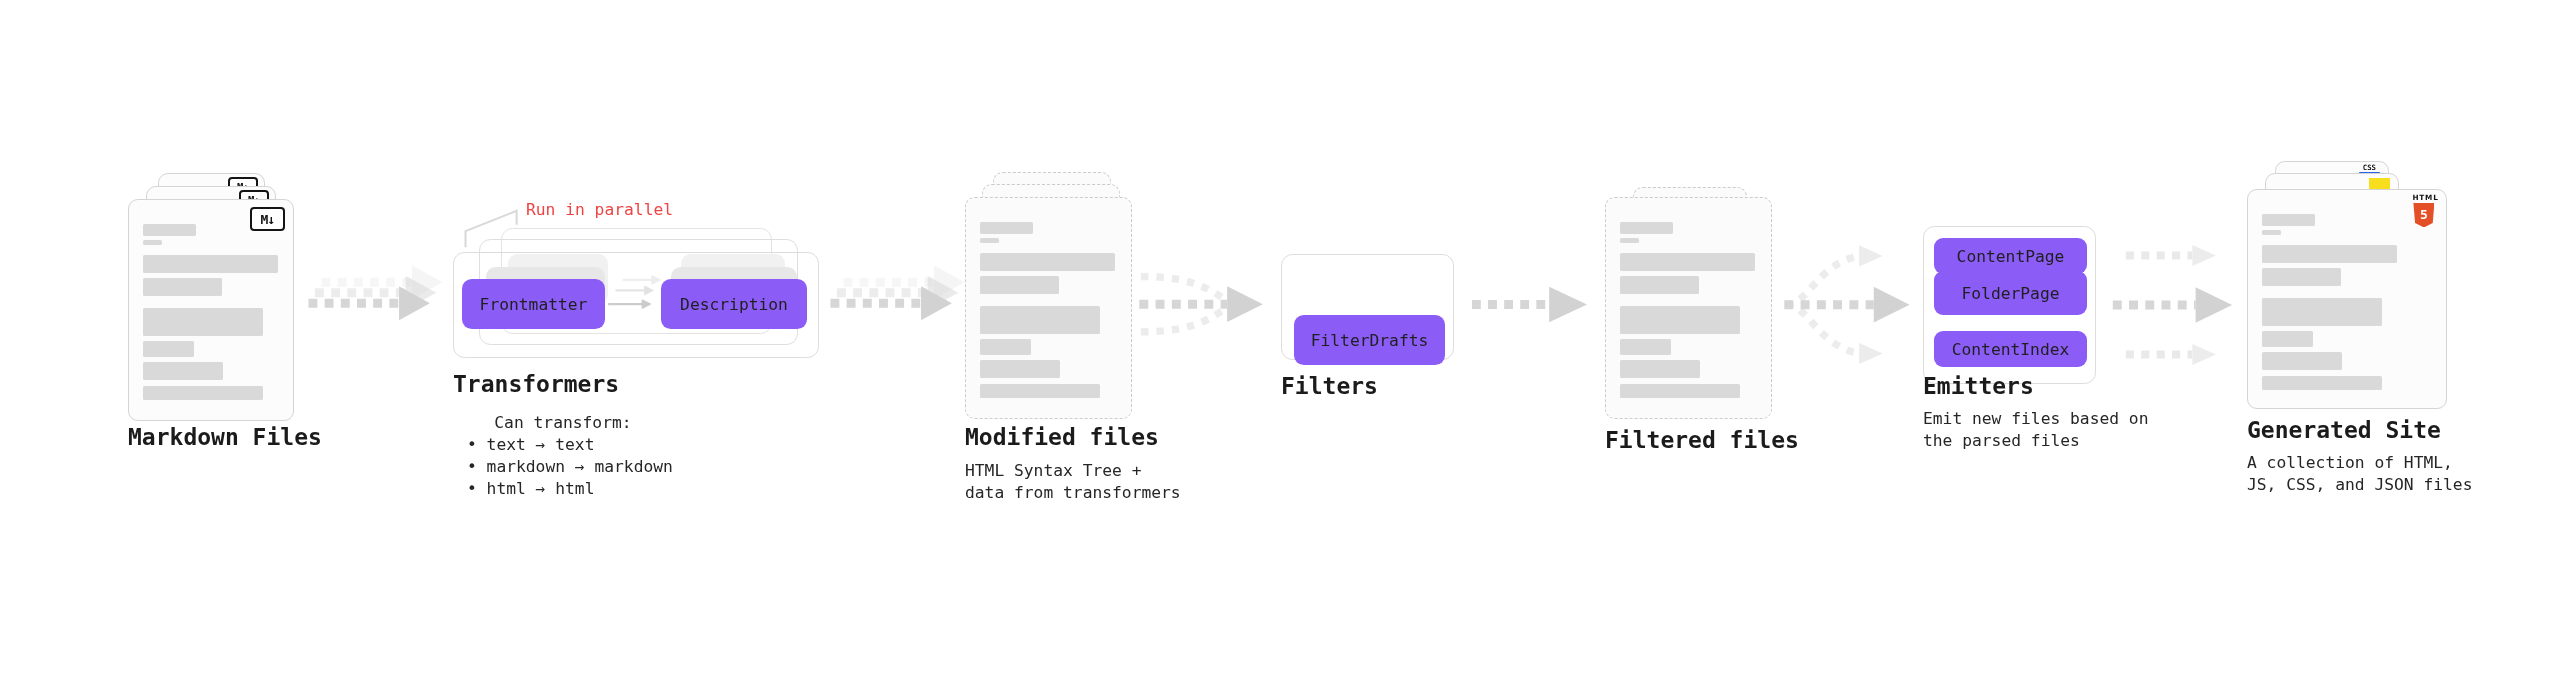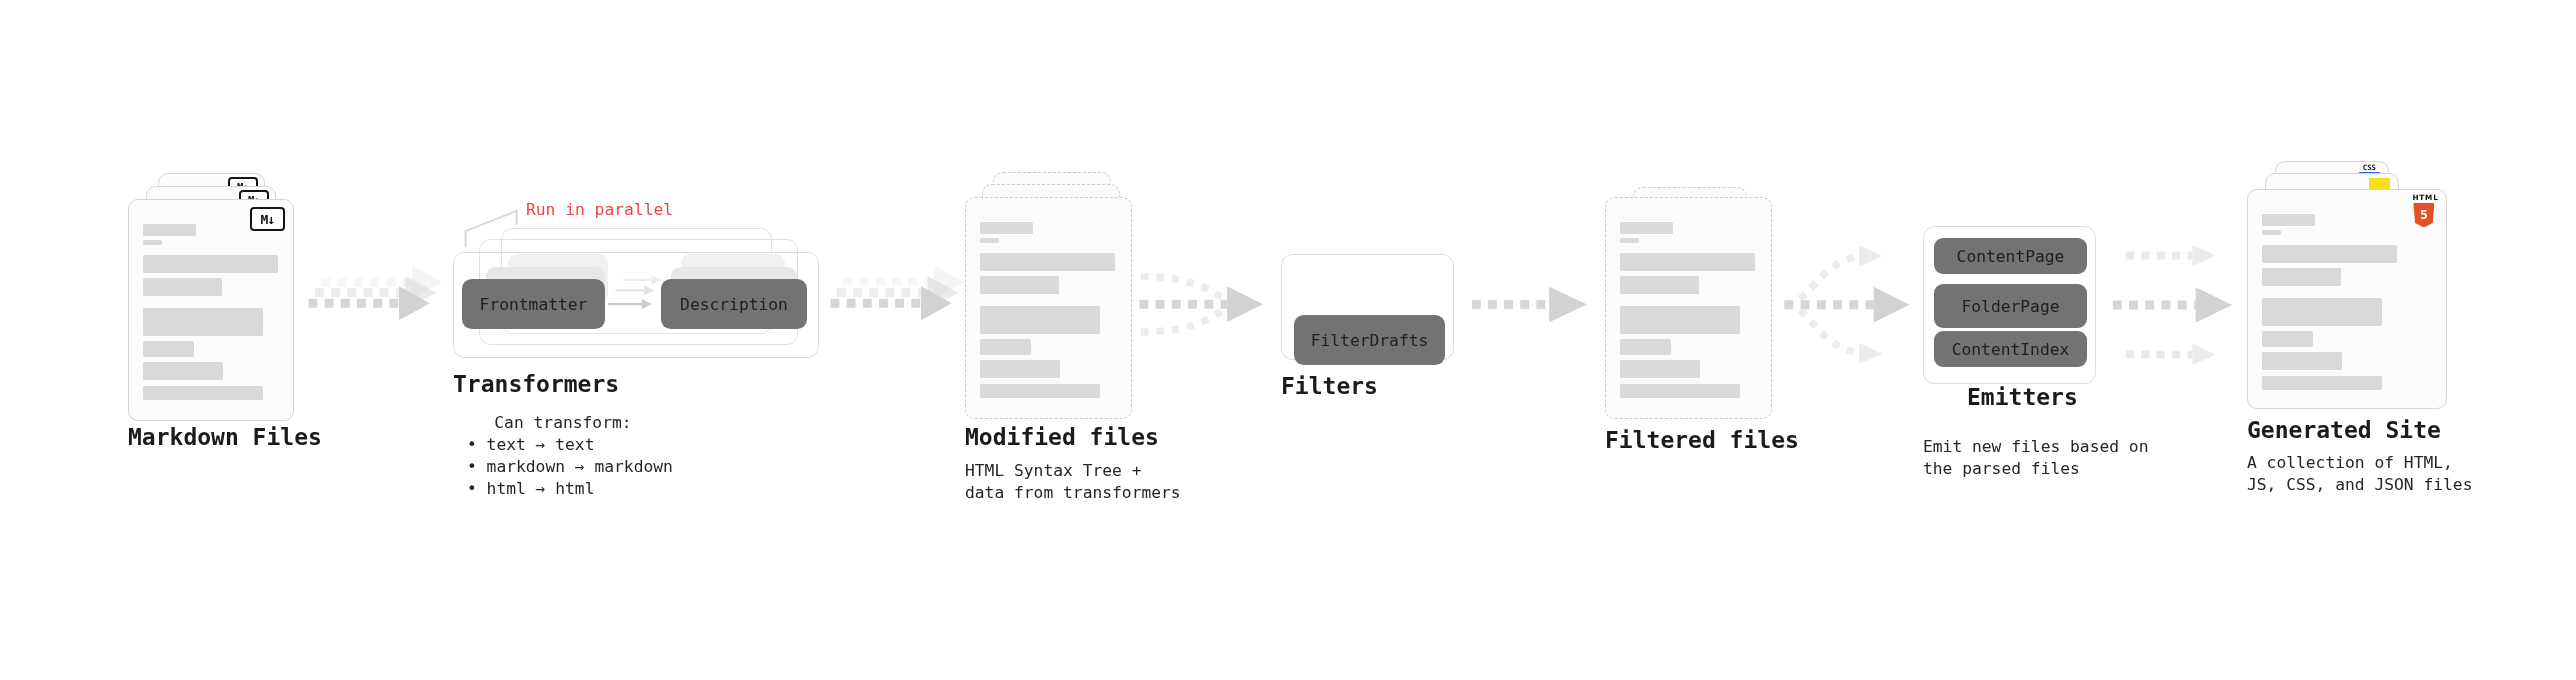--- a/index.html
+++ b/index.html
@@ -37,21 +37,21 @@
   .html5-badge{position:absolute;right:10.6px;top:4.1px;width:23px;text-align:center;}
   .html5-badge .html-txt{font-size:7.3px;font-weight:bold;color:#111;letter-spacing:0.8px;line-height:8.1px;
                          font-family:"DejaVu Sans","Liberation Sans",sans-serif;}
   .html5-shield{margin:0.8px auto 0;width:21px;height:24.4px;background:#e34f26;
                 clip-path:polygon(0 0,100% 0,92% 82%,50% 100%,8% 82%);
                 color:#ffffff;font-weight:bold;font-size:13px;line-height:23px;text-align:center;}
 
   
   .outline-box{position:absolute;border:1.6px solid #dcdcdc;border-radius:11.4px;box-sizing:border-box;background:transparent;}
   .outline-box.filled{background:#ffffff;}
-  .chip{position:absolute;background:#737373;border-radius:9.8px;color:#1f1f1f;font-size:16.3px;
+  .chip{position:absolute;background:#8b5cf6;border-radius:9.8px;color:#1f1f1f;font-size:16.3px;
         display:flex;align-items:center;justify-content:center;box-sizing:border-box;}
   .chip.ghost2{background:#e7e7e7;}
   .chip.ghost3{background:#f1f1f1;}
 
   
   .stage-title{position:absolute;font-size:23px;font-weight:bold;color:#1b1b1b;line-height:28px;white-space:pre;}
   .stage-sub{position:absolute;font-size:16.3px;color:#262626;line-height:22px;white-space:pre-line;}
   .callout{position:absolute;font-size:16.3px;color:#ef4444;white-space:pre;}
   .bullets{position:absolute;font-size:16.3px;color:#262626;}
   .bullets .head{line-height:22px;text-align:center;}
@@ -213,24 +213,24 @@
     <path class="litecurve" d="M 6 82 C 34 82 44 32 96 22"></path>
     <polygon class="litehead" points="96,9 125,22 96,35"></polygon>
     <path class="litecurve" d="M 6 82 C 34 82 44 132 96 142"></path>
     <polygon class="litehead" points="96,129 125,142 96,155"></polygon>
     <line class="dashline" x1="4" y1="82" x2="114" y2="82"></line>
     <polygon class="head" points="114,60 158,82 114,104"></polygon>
   </svg>
 
   <div class="outline-box filled" style="left:1923px;top:226px;width:173px;height:158px;"></div>
   <div class="chip" style="left:1934px;top:238px;width:153px;height:36px;border-radius:9px;">ContentPage</div>
-  <div class="chip" style="left:1934px;top:284px;width:153px;height:44px;border-radius:9px;">FolderPage</div>
+  <div class="chip" style="left:1934px;top:271px;width:153px;height:44px;border-radius:9px;">FolderPage</div>
   <div class="chip" style="left:1934px;top:331px;width:153px;height:36px;border-radius:9px;">ContentIndex</div>
-  <div class="stage-title" style="left:1923px;top:383px;margin-left:44px;">Emitters</div>
-  <div class="stage-sub" style="left:1923px;top:436px;">Emit new files based on
+  <div class="stage-title" style="left:1923px;top:372px;">Emitters</div>
+  <div class="stage-sub" style="left:1923px;top:408px;">Emit new files based on
 the parsed files</div>
 
   <svg style="left:2111px;top:236px;" width="140" height="138" viewBox="0 0 172 170">
     <g>
       <line class="litedash" x1="18" y1="24" x2="100" y2="24"></line>
       <polygon class="litehead" points="100,11 129,24 100,37"></polygon>
     </g>
     <g>
       <line class="dashline" x1="2" y1="85" x2="104" y2="85"></line>
       <polygon class="head" points="104,63 149,85 104,107"></polygon>

